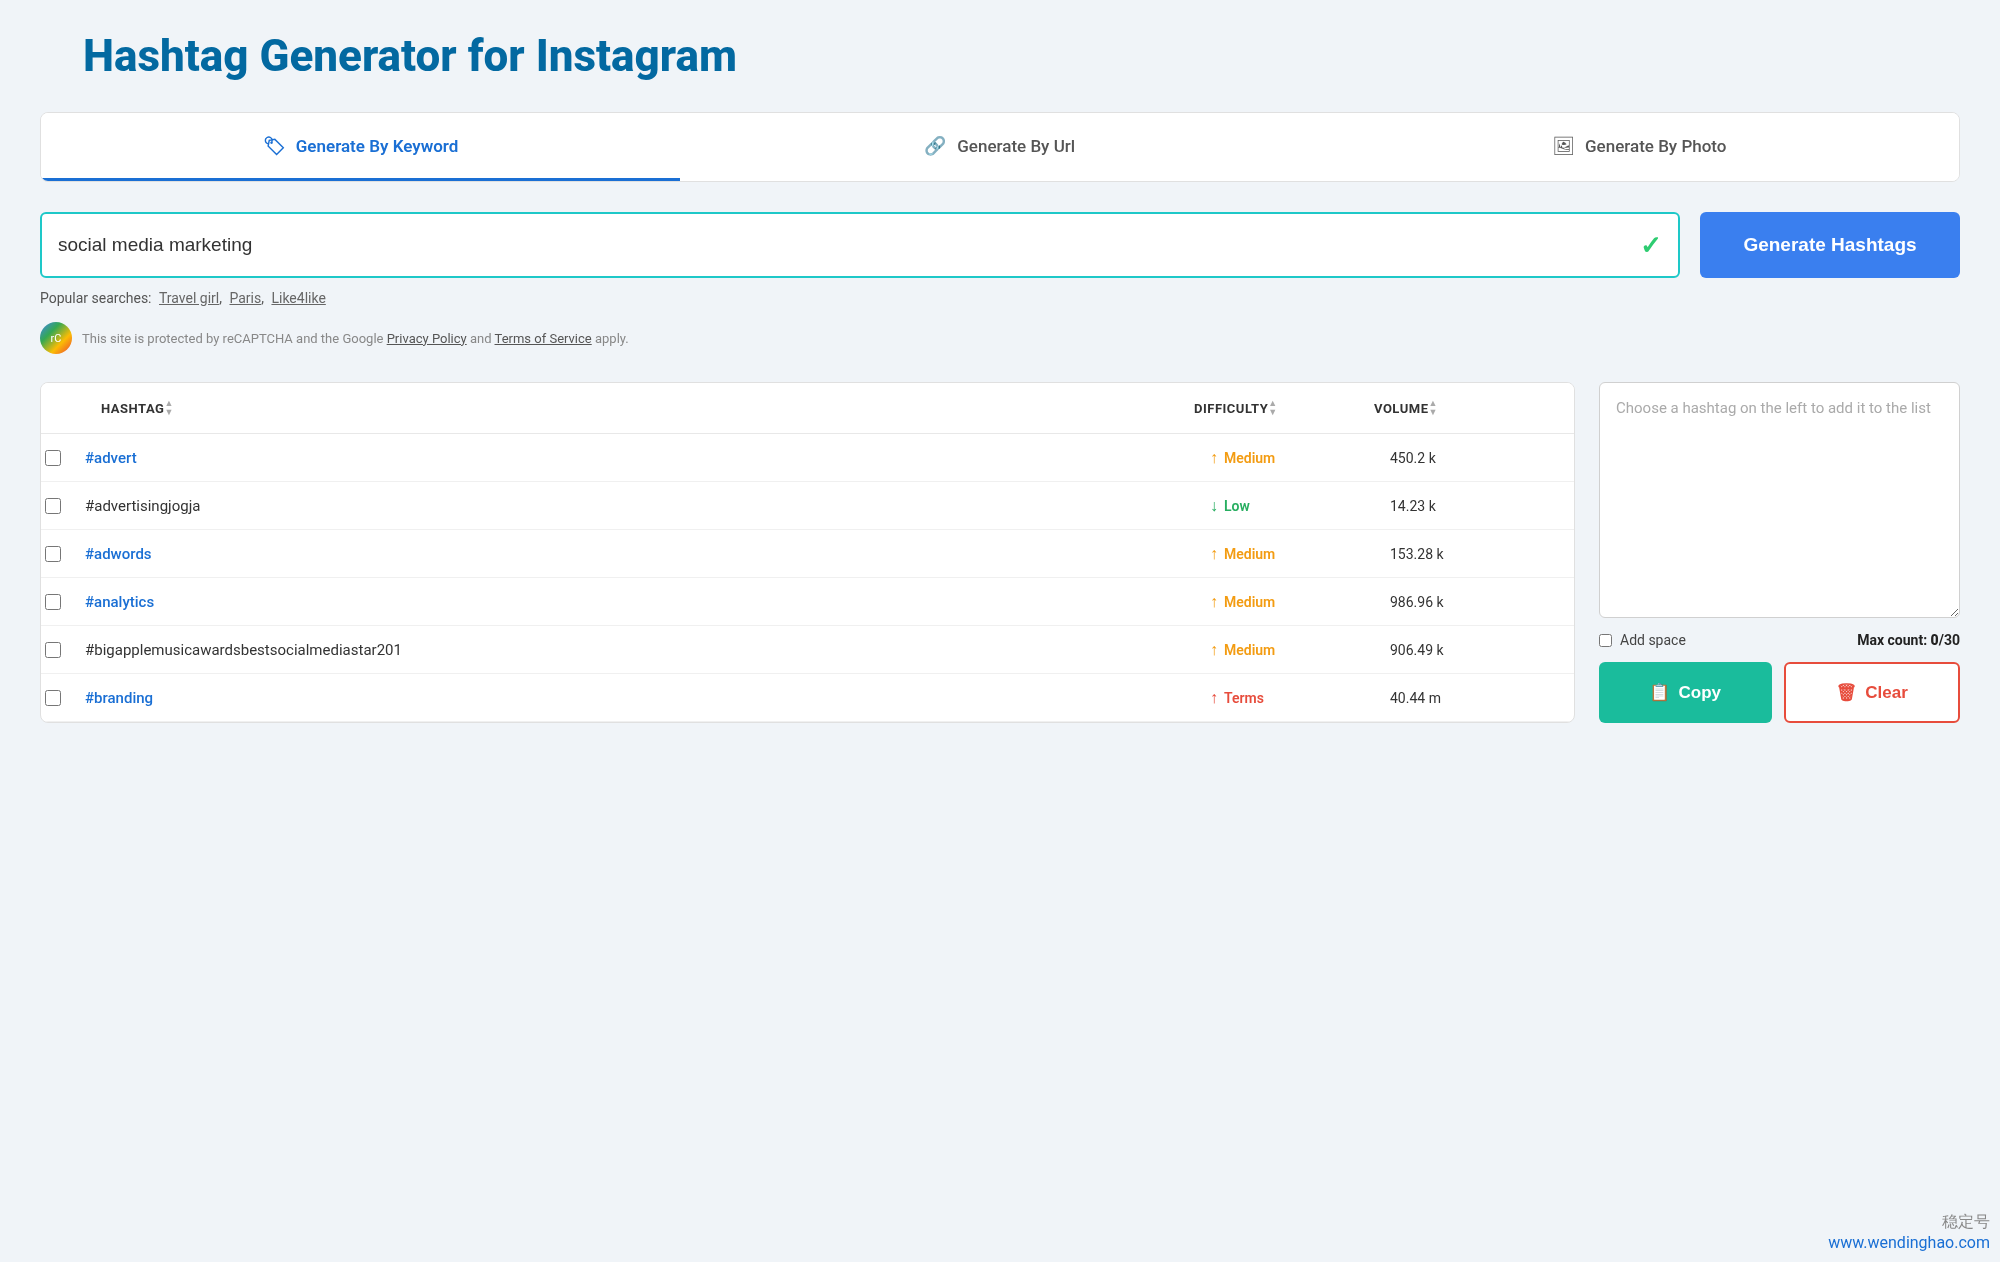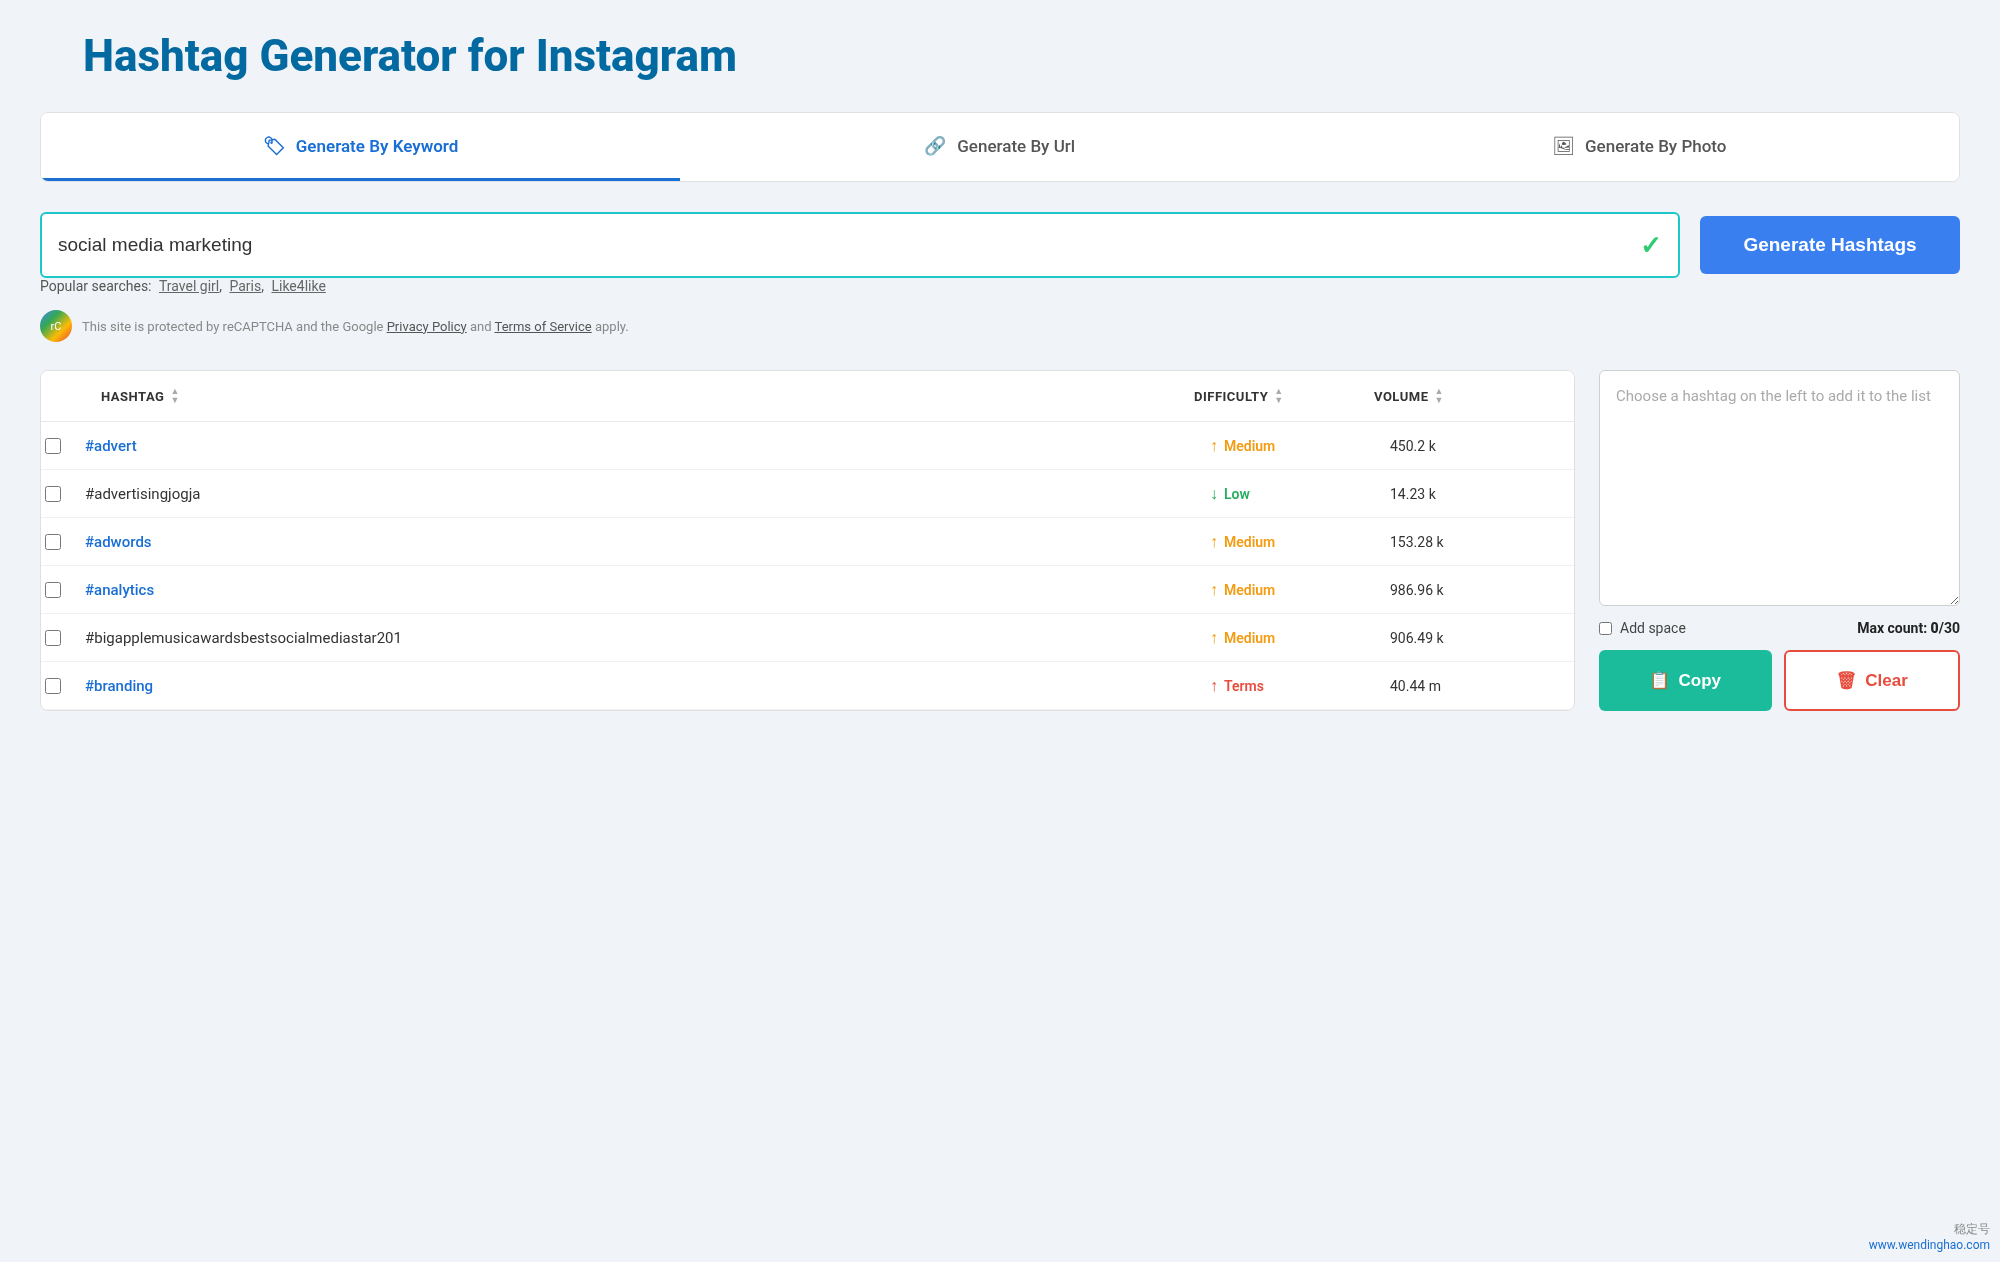--- a/index.html
+++ b/index.html
@@ -43,21 +43,21 @@
       color: #1a6fd4;
       border-bottom: 3px solid #1a6fd4;
       font-weight: 600;
     }
     .tab .tab-icon {
       font-size: 18px;
     }
     .search-section {
       display: flex;
       gap: 20px;
-      align-items: center;
+      margin-bottom: 12px;
     }
     .search-input-wrap {
       flex: 1;
       position: relative;
       border: 2px solid #1ec8c8;
       border-radius: 6px;
       background: #fff;
       display: flex;
       align-items: center;
       padding: 0 16px;
@@ -138,21 +138,20 @@
       border-bottom: 1px solid #e8e8e8;
       background: #fff;
     }
     .col-header {
       font-size: 13px;
       font-weight: 700;
       color: #333;
       letter-spacing: 0.5px;
       display: flex;
       align-items: center;
-      gap: 6px;
     }
     .sort-arrows {
       display: flex;
       flex-direction: column;
       font-size: 9px;
       color: #aaa;
       line-height: 1;
       gap: 1px;
     }
     .table-row {
@@ -262,21 +261,21 @@
       cursor: pointer;
       display: flex;
       align-items: center;
       justify-content: center;
       gap: 8px;
     }
     .watermark {
       position: fixed;
       bottom: 10px;
       right: 10px;
-      font-size: 12px;
+      font-size: 16px;
       color: #888;
       text-align: right;
     }
     .watermark a { color: #1a6fd4; text-decoration: none; }
   </style>
 </head>
 <body>
 
 <h1 class="page-title">Hashtag Generator for Instagram</h1>
 

